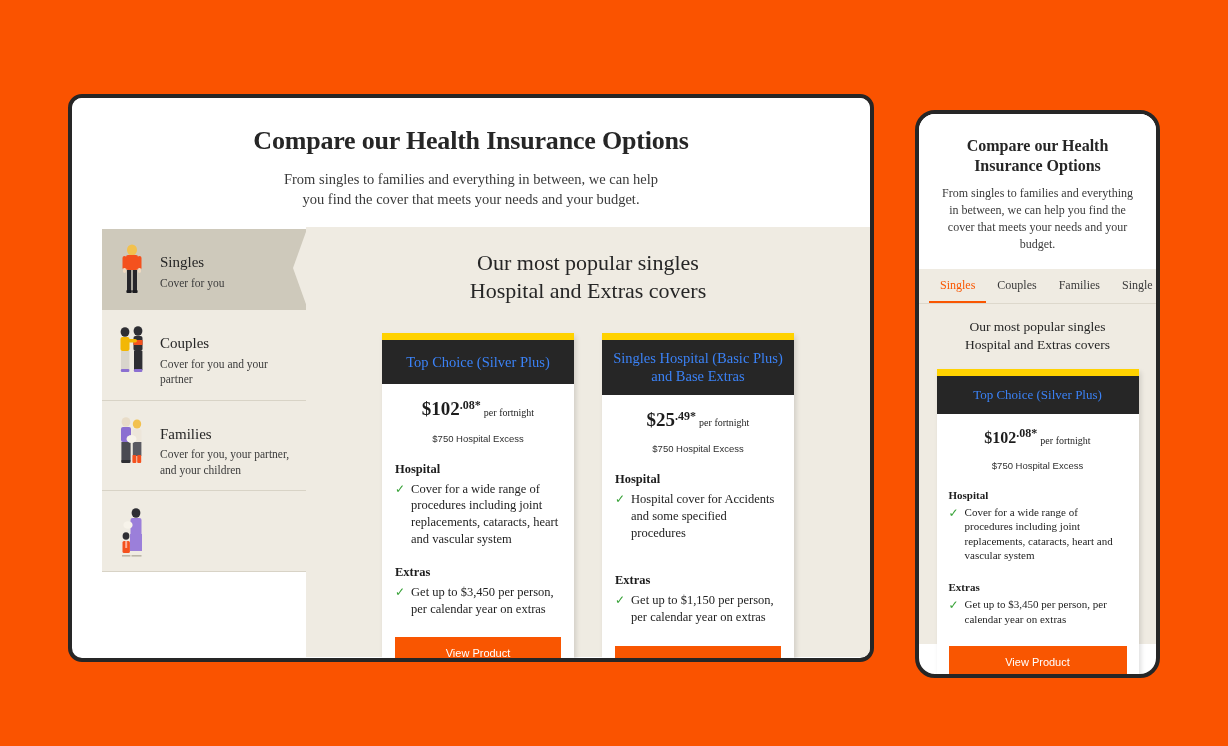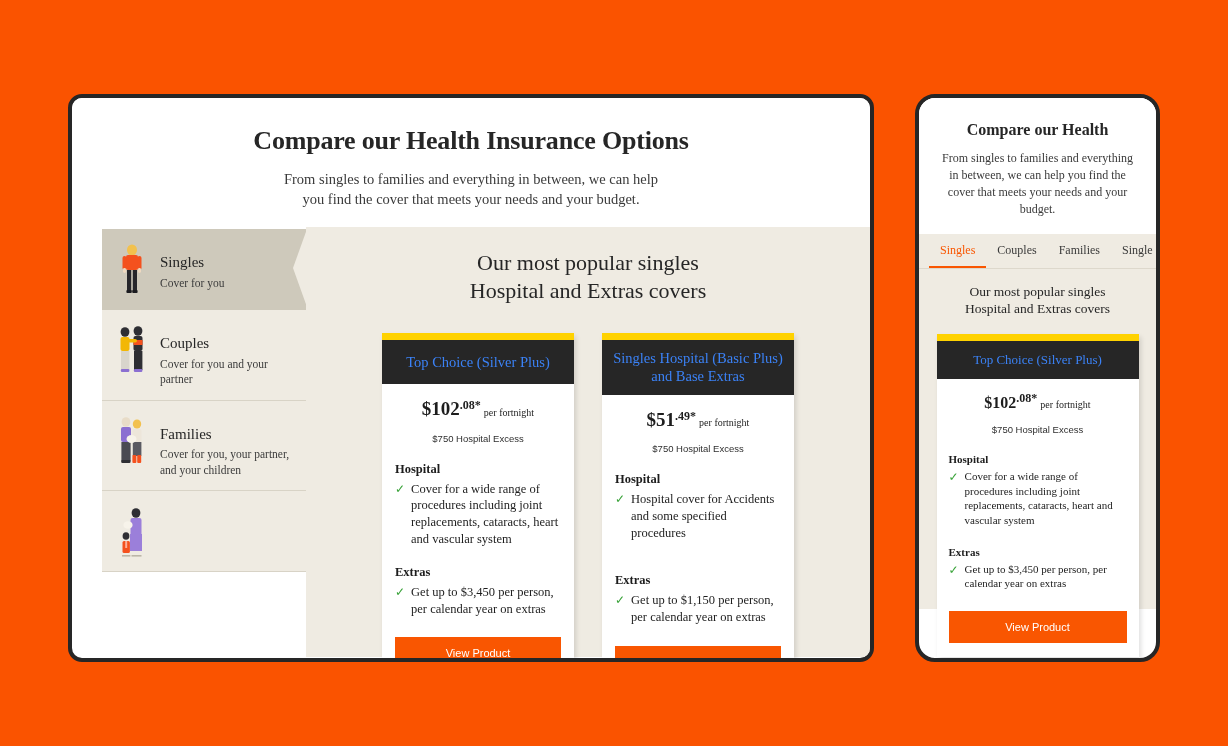--- a/index.html
+++ b/index.html
@@ -13,21 +13,21 @@
 
   
   .panel {
     position: absolute;
     background: #ffffff;
     border: 4px solid #262626;
     border-radius: 14px;
     overflow: hidden;
   }
   #desktop-panel { left: 68px; top: 94px; width: 806px; height: 568px; }
-  #mobile-panel  { left: 915px; top: 94px; width: 245px; height: 568px; border-radius: 20px; }
+  #mobile-panel  { left: 915px; top: 110px; width: 245px; height: 568px; border-radius: 20px; }
 
   
   .dt-head { padding: 28px 60px 18px; text-align: center; background:#fff; }
   .dt-title {
     font-size: 26px; font-weight: bold; color: #262626;
     letter-spacing: -.2px;
   }
   .dt-sub {
     margin-top: 13px; font-size: 14.5px; line-height: 1.38; color: #3a3a3a;
   }
@@ -255,21 +255,21 @@
 
               <button class="cta">View Product</button>
             </div>
           </div>
 
           <div class="card">
             <div class="card-topbar"></div>
             <div class="card-head">Singles Hospital (Basic Plus) and Base Extras</div>
             <div class="card-body">
               <div class="price-row">
-                <span class="price-main">$51</span><span class="price-cents">.49*</span><span class="price-per">per fortnight</span>
+                <span class="price-main">$25</span><span class="price-cents">.49*</span><span class="price-per">per fortnight</span>
               </div>
               <div class="excess">$750 Hospital Excess</div>
 
               <div class="sect-title">Hospital</div>
               <div class="feat">
                 <span class="tick">✓</span>
                 <span class="feat-text">Hospital cover for Accidents and some specified procedures</span>
               </div>
               <div class="spacer"></div>
 
@@ -286,20 +286,21 @@
         </div>
       </div>
     </div>
   </div>
 
   <div class="panel" id="mobile-panel">
 
     <div class="mb-head">
       <div class="mb-title">
         <div>Compare our Health</div>
+        <div>Insurance Options</div>
       </div>
       <div class="mb-sub">From singles to families and everything in between, we can help you find the cover that meets your needs and your budget.</div>
     </div>
 
     <div class="mb-tabs">
       <div class="mb-tab active">Singles</div>
       <div class="mb-tab">Couples</div>
       <div class="mb-tab">Families</div>
       <div class="mb-tab">Single P</div>
     </div>

